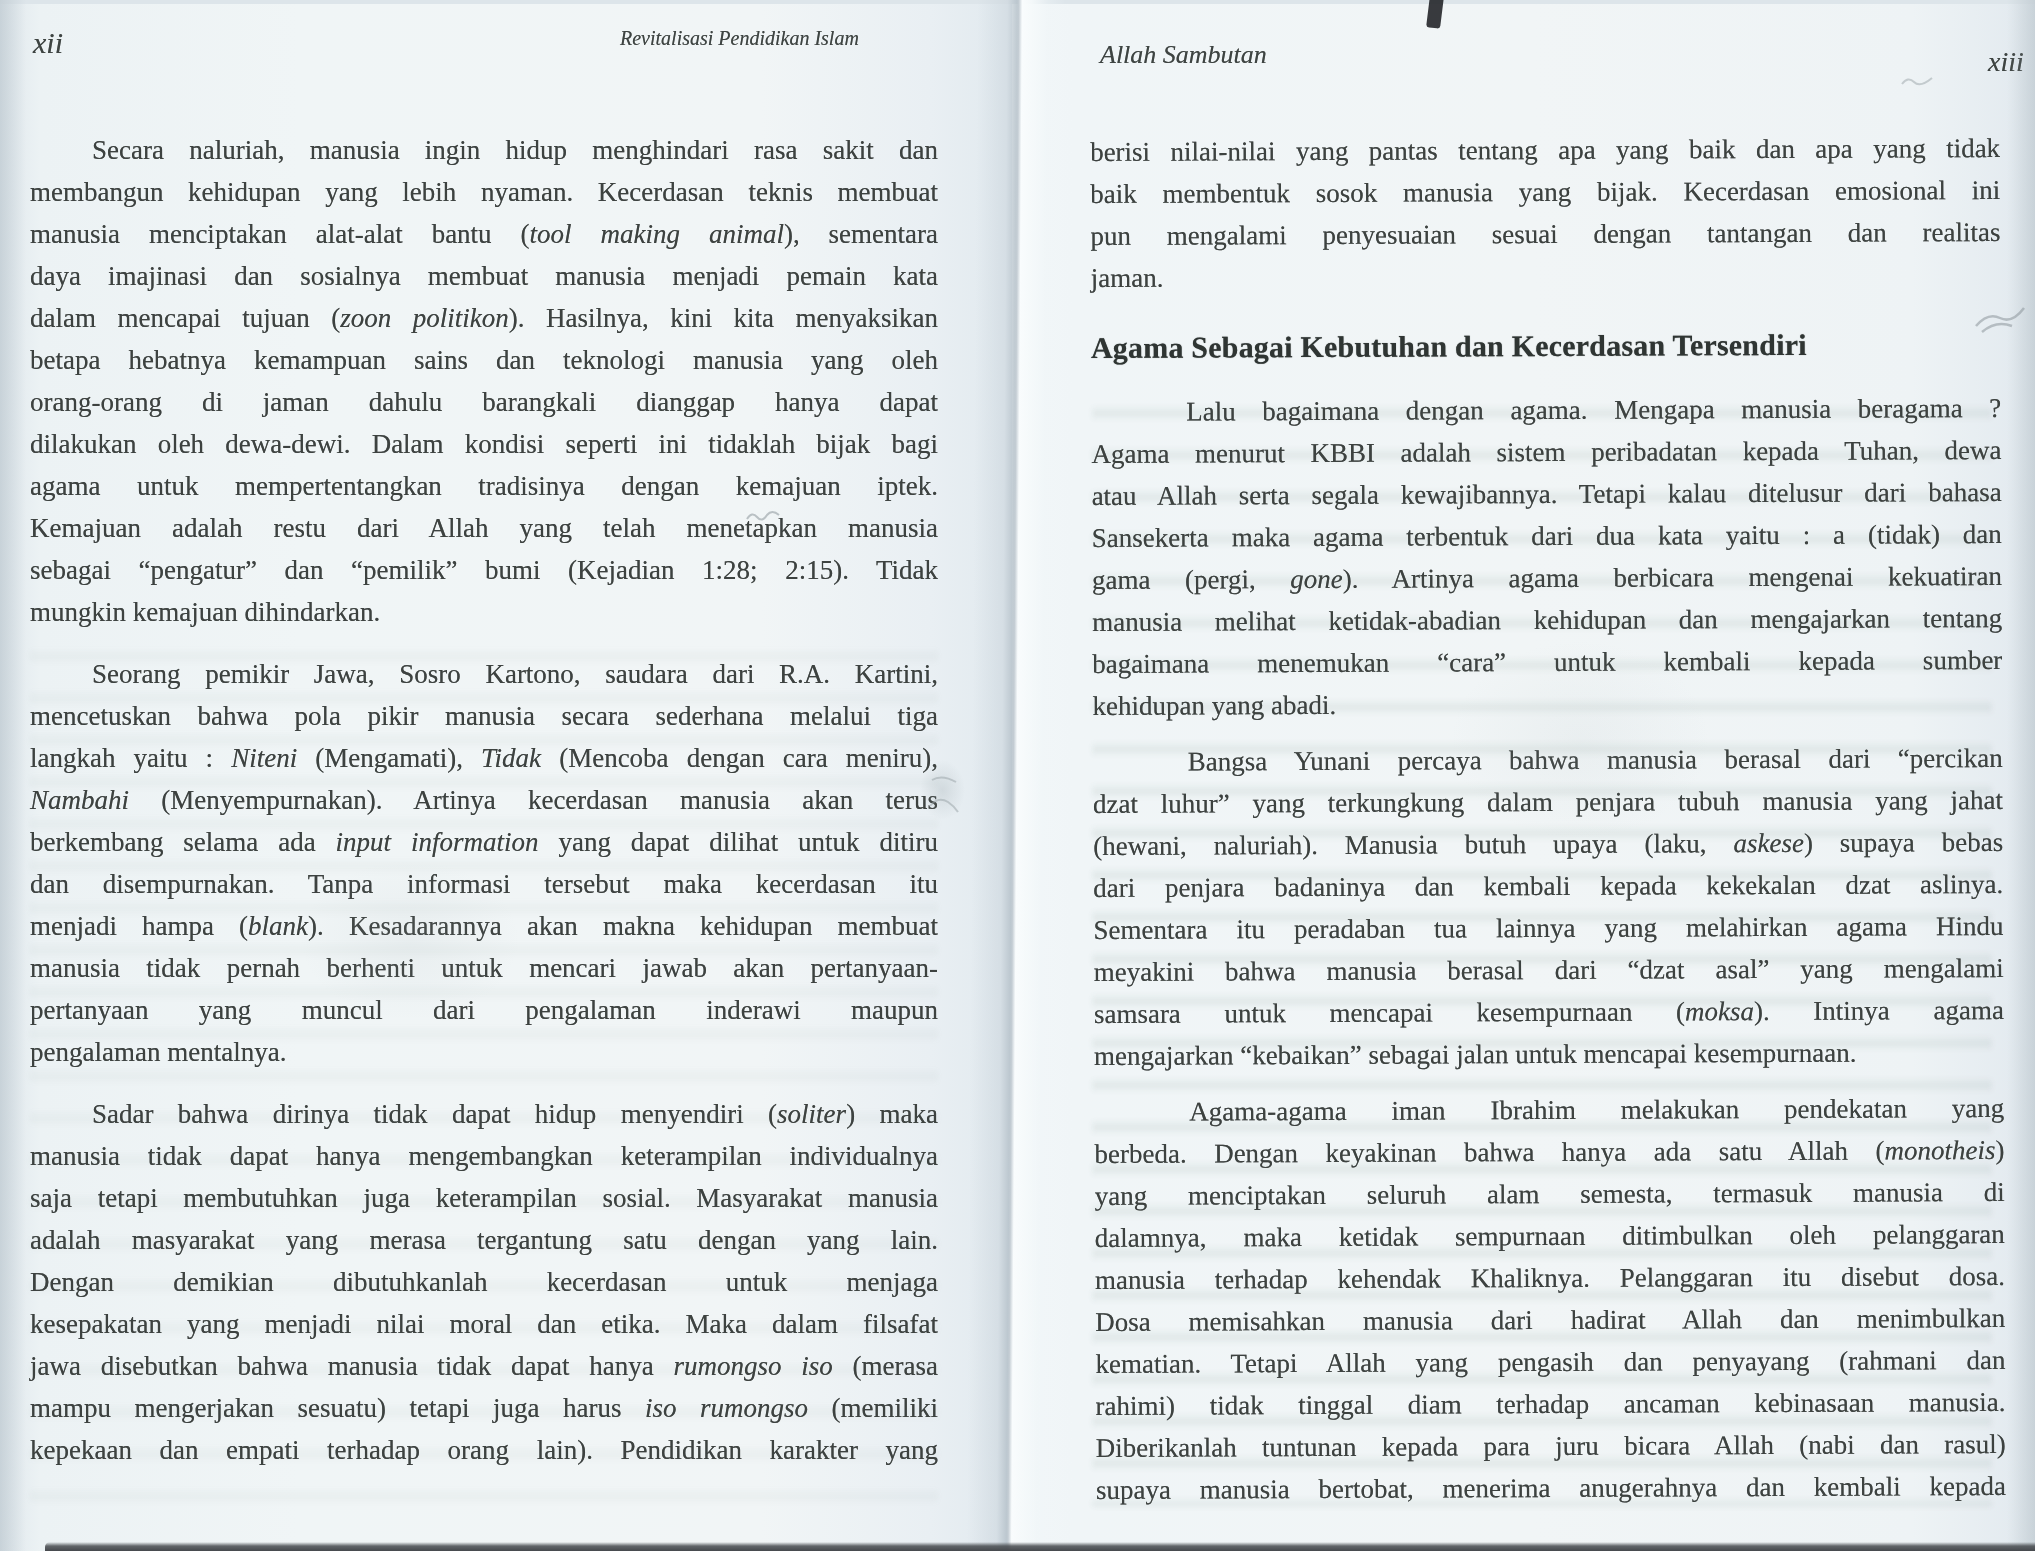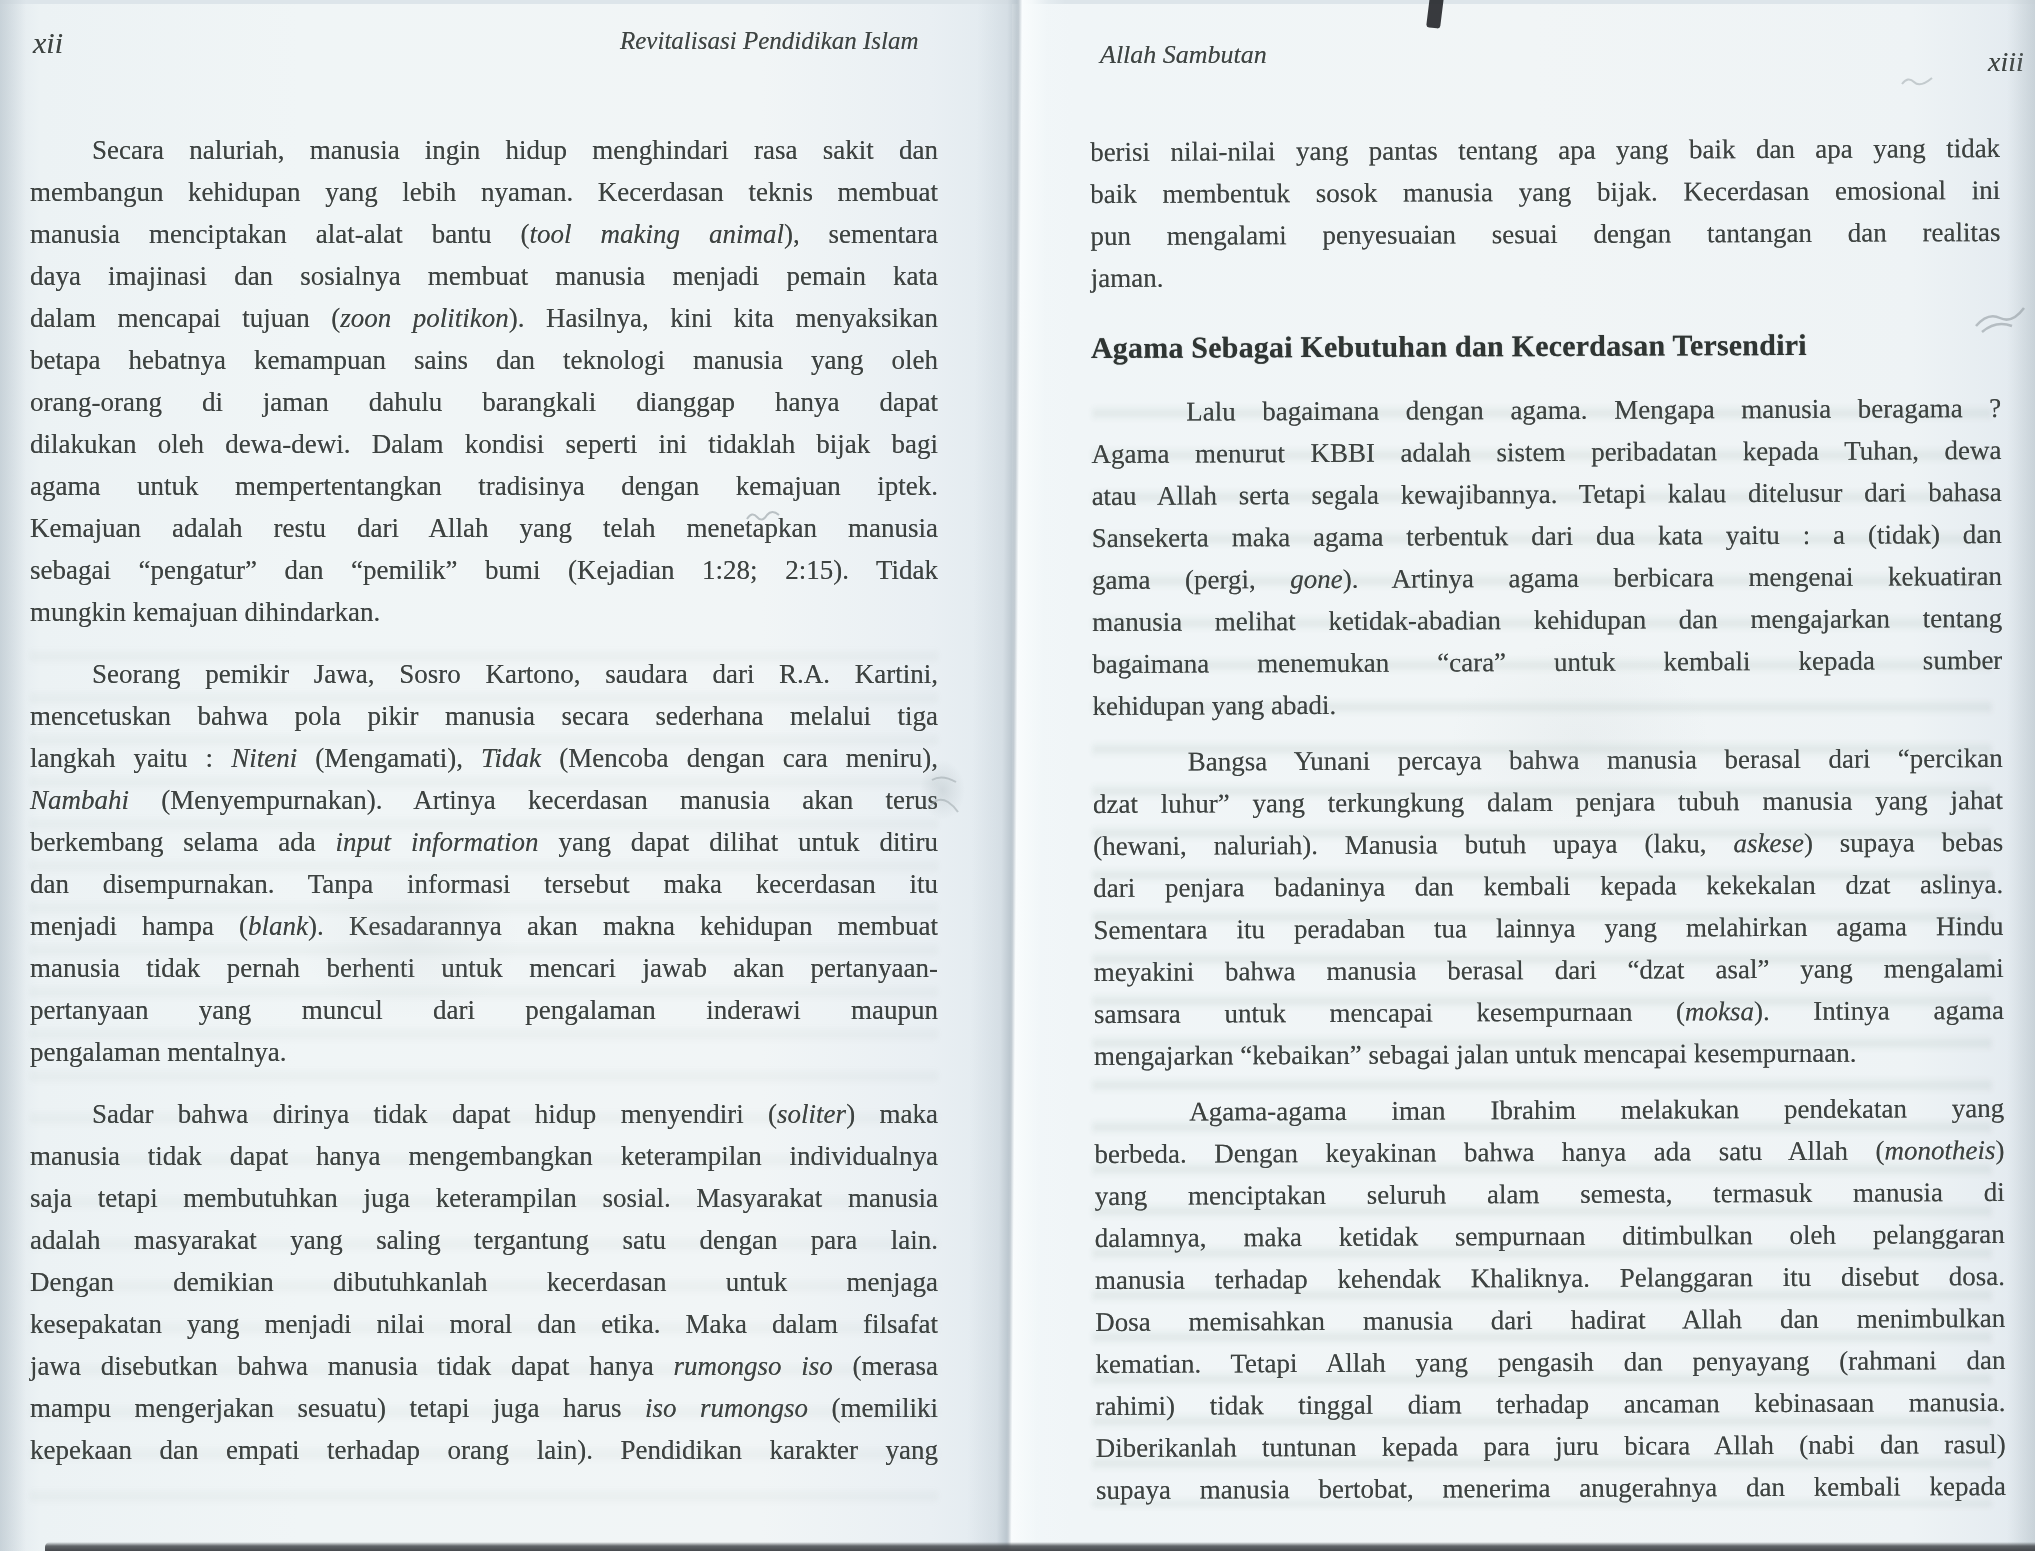--- a/index.html
+++ b/index.html
@@ -26,21 +26,21 @@
       rgba(176,188,197,0.75) 45%,
       #c3ccd3 47%,
       #f9fcfd 51%,
       rgba(246,250,251,0.9) 62%,
       rgba(240,246,248,0.4) 80%,
       rgba(240,246,248,0) 100%);
   }
   .runhead{position:absolute;font-style:italic;color:#3e4442;white-space:nowrap;
     text-shadow:0 0 0.6px rgba(62,67,65,0.6);}
   .folio-left{left:33px;top:22px;font-size:30px;}
-  .title-left{left:620px;top:23px;font-size:25px;}
+  .title-left{left:620px;top:23px;font-size:20px;}
   .title-right{left:88px;top:36px;font-size:26px;}
   .folio-right{left:976px;top:42px;font-size:28px;}
 
   .textcol{position:absolute;width:908px;color:#3d4240;
     font-size:27px;line-height:42px;
     text-shadow:0 0 0.6px rgba(61,66,64,0.65);}
   .body-left{left:30px;top:125px;}
   .body-right{left:78px;top:125px;width:910px;transform:rotate(-0.25deg);transform-origin:50% 0;}
 
   .par{margin:0;}
@@ -113,21 +113,21 @@
         <div class="ln"><span>dan disempurnakan. Tanpa informasi tersebut maka kecerdasan itu</span></div>
         <div class="ln"><span>menjadi hampa (</span><i>blank</i><span>). Kesadarannya akan makna kehidupan membuat</span></div>
         <div class="ln"><span>manusia tidak pernah berhenti untuk mencari jawab akan pertanyaan-</span></div>
         <div class="ln"><span>pertanyaan yang muncul dari pengalaman inderawi maupun</span></div>
         <div class="ln last"><span>pengalaman mentalnya.</span></div>
       </div>
       <div class="par">
         <div class="ln ind"><span>Sadar bahwa dirinya tidak dapat hidup menyendiri (</span><i>soliter</i><span>) maka</span></div>
         <div class="ln"><span>manusia tidak dapat hanya mengembangkan keterampilan individualnya</span></div>
         <div class="ln"><span>saja tetapi membutuhkan juga keterampilan sosial. Masyarakat manusia</span></div>
-        <div class="ln"><span>adalah masyarakat yang saling tergantung satu dengan para lain.</span></div>
+        <div class="ln"><span>adalah masyarakat yang merasa tergantung satu dengan yang lain.</span></div>
         <div class="ln"><span>Dengan demikian dibutuhkanlah kecerdasan untuk menjaga</span></div>
         <div class="ln"><span>kesepakatan yang menjadi nilai moral dan etika. Maka dalam filsafat</span></div>
         <div class="ln"><span>jawa disebutkan bahwa manusia tidak dapat hanya </span><i>rumongso iso</i><span> (merasa</span></div>
         <div class="ln"><span>mampu mengerjakan sesuatu) tetapi juga harus </span><i>iso rumongso</i><span> (memiliki</span></div>
         <div class="ln"><span>kepekaan dan empati terhadap orang lain). Pendidikan karakter yang</span></div>
       </div>
     </div>
 </div>
 
 <div class="page page-right">

